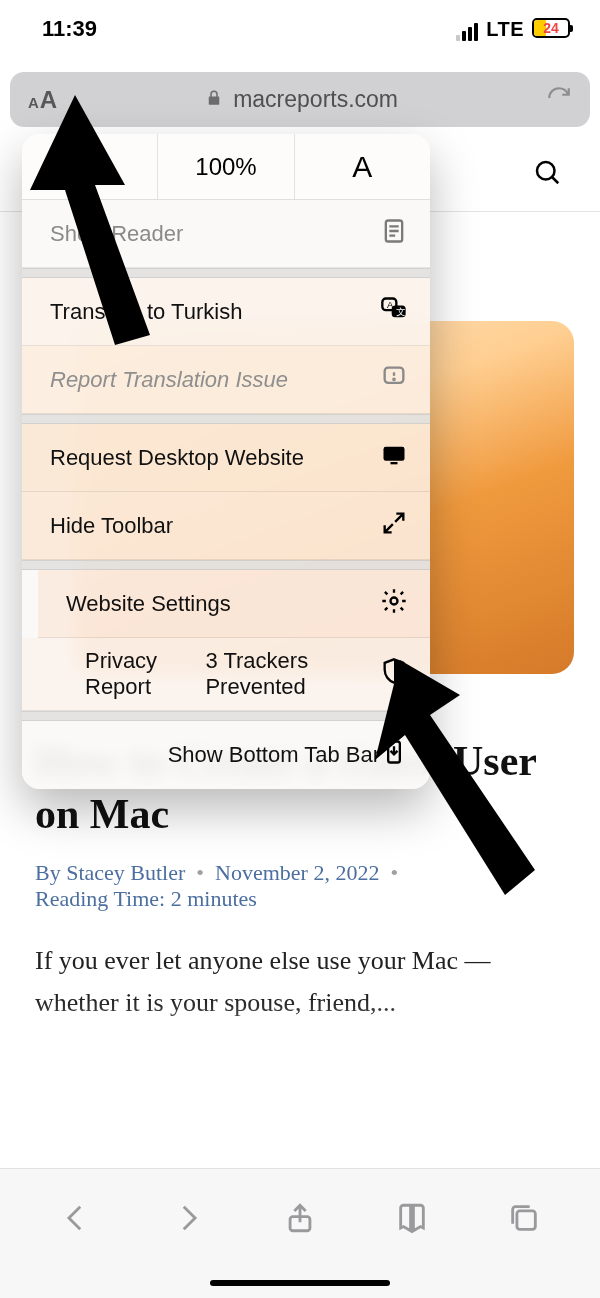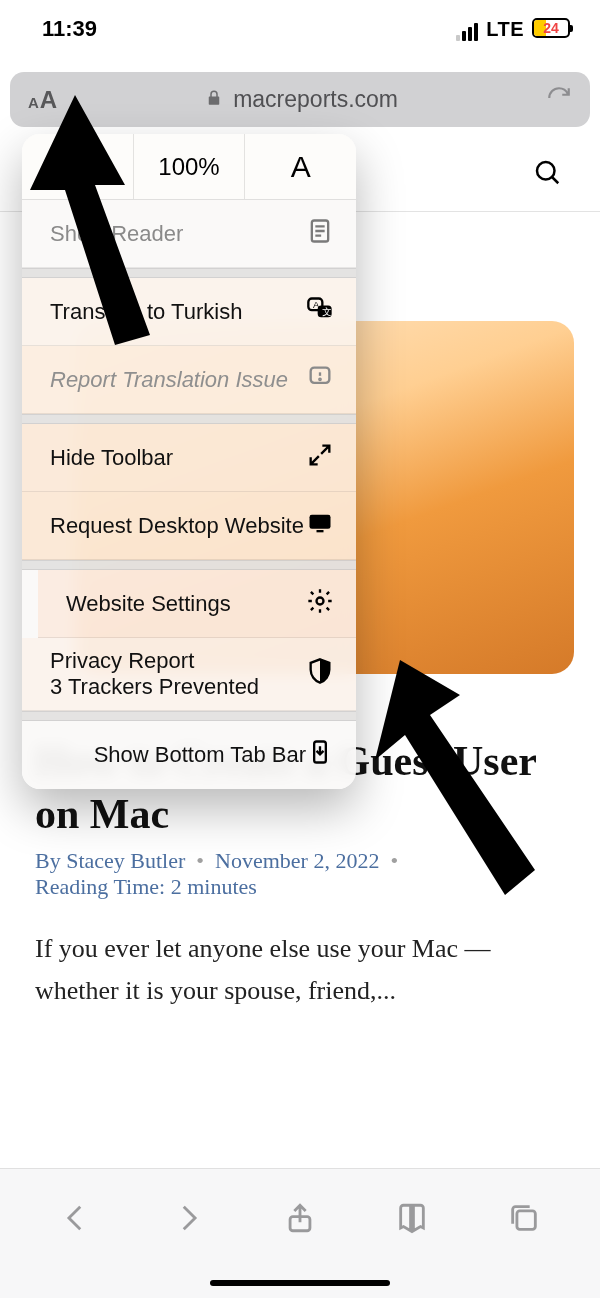--- a/index.html
+++ b/index.html
@@ -30,45 +30,45 @@
   .reload-icon svg { width:26px; height:26px; }
 
   
   .page-header { height:75px; border-bottom:1px solid #e3e3e3; display:flex; align-items:center; justify-content:flex-end; padding:0 38px; }
 
   
   .feature-img { position:absolute; top:321px; left:75px; width:499px; height:353px; border-radius:22px; background:linear-gradient(160deg,#ffe7c8 0%,#ffcf92 35%,#f09a3e 60%,#d57a29 100%); z-index:0; }
 
   .article { position:absolute; top:735px; left:0; right:0; padding:0 35px; z-index:0; }
   .article-title { font-family:Georgia,"Times New Roman",serif; font-size:42px; font-weight:700; line-height:1.25; color:#111; }
-  .byline { margin-top:8px; font-family:Georgia,serif; font-size:22px; color:#4c6fa0; }
+  .byline { margin-top:20px; font-family:Georgia,serif; font-size:22px; color:#4c6fa0; }
   .byline .dot{color:#a0a0a0;}
   .excerpt { margin-top:28px; font-family:Georgia,serif; font-size:26px; line-height:1.6; color:#222; }
   .fade { position:absolute; top:1000px; left:0; right:0; height:120px; background:linear-gradient(to bottom, rgba(255,255,255,0) 0%, #fff 80%); z-index:1; }
 
   
   .bottom-bar { position:absolute; bottom:0; left:0; right:0; height:130px; background:#f7f7f8; border-top:1px solid #e0e0e0; display:flex; flex-direction:column; z-index:2;}
   .toolbar-row { flex:1; display:flex; align-items:center; justify-content:space-around; padding:0 20px 10px; }
   .toolbar-row svg { width:34px; height:34px; stroke:#9a9a9c; fill:none; stroke-width:2; }
   .home-indicator { width:180px; height:6px; background:#000; border-radius:4px; margin:0 auto 12px; }
 
   
-  .popover { position:absolute; top:134px; left:22px; width:334px; border-radius:18px; background:rgba(250,249,247,0.92); box-shadow:0 20px 48px rgba(0,0,0,0.28); z-index:5; overflow:hidden; backdrop-filter:blur(8px); }
+  .popover { position:absolute; top:134px; left:22px; width:408px; border-radius:18px; background:rgba(250,249,247,0.92); box-shadow:0 20px 48px rgba(0,0,0,0.28); z-index:5; overflow:hidden; backdrop-filter:blur(8px); }
   .zoom-row { display:flex; height:66px; border-bottom:1px solid rgba(0,0,0,0.1); }
   .zoom-cell { flex:1; display:flex; align-items:center; justify-content:center; font-size:24px; color:#000; border-right:1px solid rgba(0,0,0,0.1); background:#fdfcfa; }
   .zoom-cell:last-child{border-right:none;}
   .zoom-cell.small-a{font-size:20px;}
   .zoom-cell.big-a{font-size:30px;}
 
   .menu-item { display:flex; align-items:center; justify-content:space-between; padding:0 22px 0 28px; min-height:68px; border-bottom:1px solid rgba(0,0,0,0.08); font-size:22px; color:#111; }
   .menu-item.disabled { color:#8f8f8f; }
   .menu-item .right-icon svg { width:28px; height:28px; }
   .menu-item.reader { color:#8a8a8a; }
   .section-gap { height:10px; background:rgba(210,210,208,0.55); border-top:1px solid rgba(0,0,0,0.08); border-bottom:1px solid rgba(0,0,0,0.08); }
-  .privacy-stack{display:flex;flex-direction:column;padding:10px 0;}
+  .privacy-stack{display:flex;padding:10px 0;margin-left:35px;}
   .bottom-tab { border-bottom:none;justify-content:flex-end; }
 
   
   .tinted1{background:rgba(255,225,190,0.22);}
   .tinted2{background:rgba(255,210,165,0.28);font-style:italic;}
   .tinted3{background:rgba(255,200,150,0.30);}
   .tinted4{background:rgba(255,195,140,0.30);}
   .tinted5{background:rgba(255,200,160,0.25);margin-left:16px;}
   .tinted6{background:rgba(255,215,185,0.18);}
 
@@ -178,35 +178,35 @@
     <span class="right-icon">
       <svg viewBox="0 0 24 24" fill="none" stroke="#8a8a8a" stroke-width="2">
           <rect x="4" y="4" width="16" height="13" rx="3"></rect>
           <line x1="12" y1="8" x2="12" y2="11"></line>
           <circle cx="12" cy="14" r="0.6" fill="#8a8a8a"></circle>
         </svg>
     </span>
   </div>
   <div class="section-gap"></div>
 
-  <div class="menu-item tinted3">
-    <span>Hide Toolbar</span>
-    <span class="right-icon">
-      <svg viewBox="0 0 24 24" fill="none" stroke="#000" stroke-width="2">
-          <path d="M14 4h6v6M10 20H4v-6M20 4l-7 7M4 20l7-7"></path>
-        </svg>
-    </span>
-  </div>
-
   <div class="menu-item tinted4">
     <span>Request Desktop Website</span>
     <span class="right-icon">
       <svg viewBox="0 0 24 24" fill="#000">
           <rect x="3" y="5" width="18" height="12" rx="2"></rect>
           <rect x="9" y="18" width="6" height="2"></rect>
+        </svg>
+    </span>
+  </div>
+
+  <div class="menu-item tinted3">
+    <span>Hide Toolbar</span>
+    <span class="right-icon">
+      <svg viewBox="0 0 24 24" fill="none" stroke="#000" stroke-width="2">
+          <path d="M14 4h6v6M10 20H4v-6M20 4l-7 7M4 20l7-7"></path>
         </svg>
     </span>
   </div>
   <div class="section-gap"></div>
 
   <div class="menu-item tinted5">
     <span>Website Settings</span>
     <span class="right-icon">
       <svg viewBox="0 0 24 24" fill="none" stroke="#000" stroke-width="2">
           <circle cx="12" cy="12" r="3"></circle>

